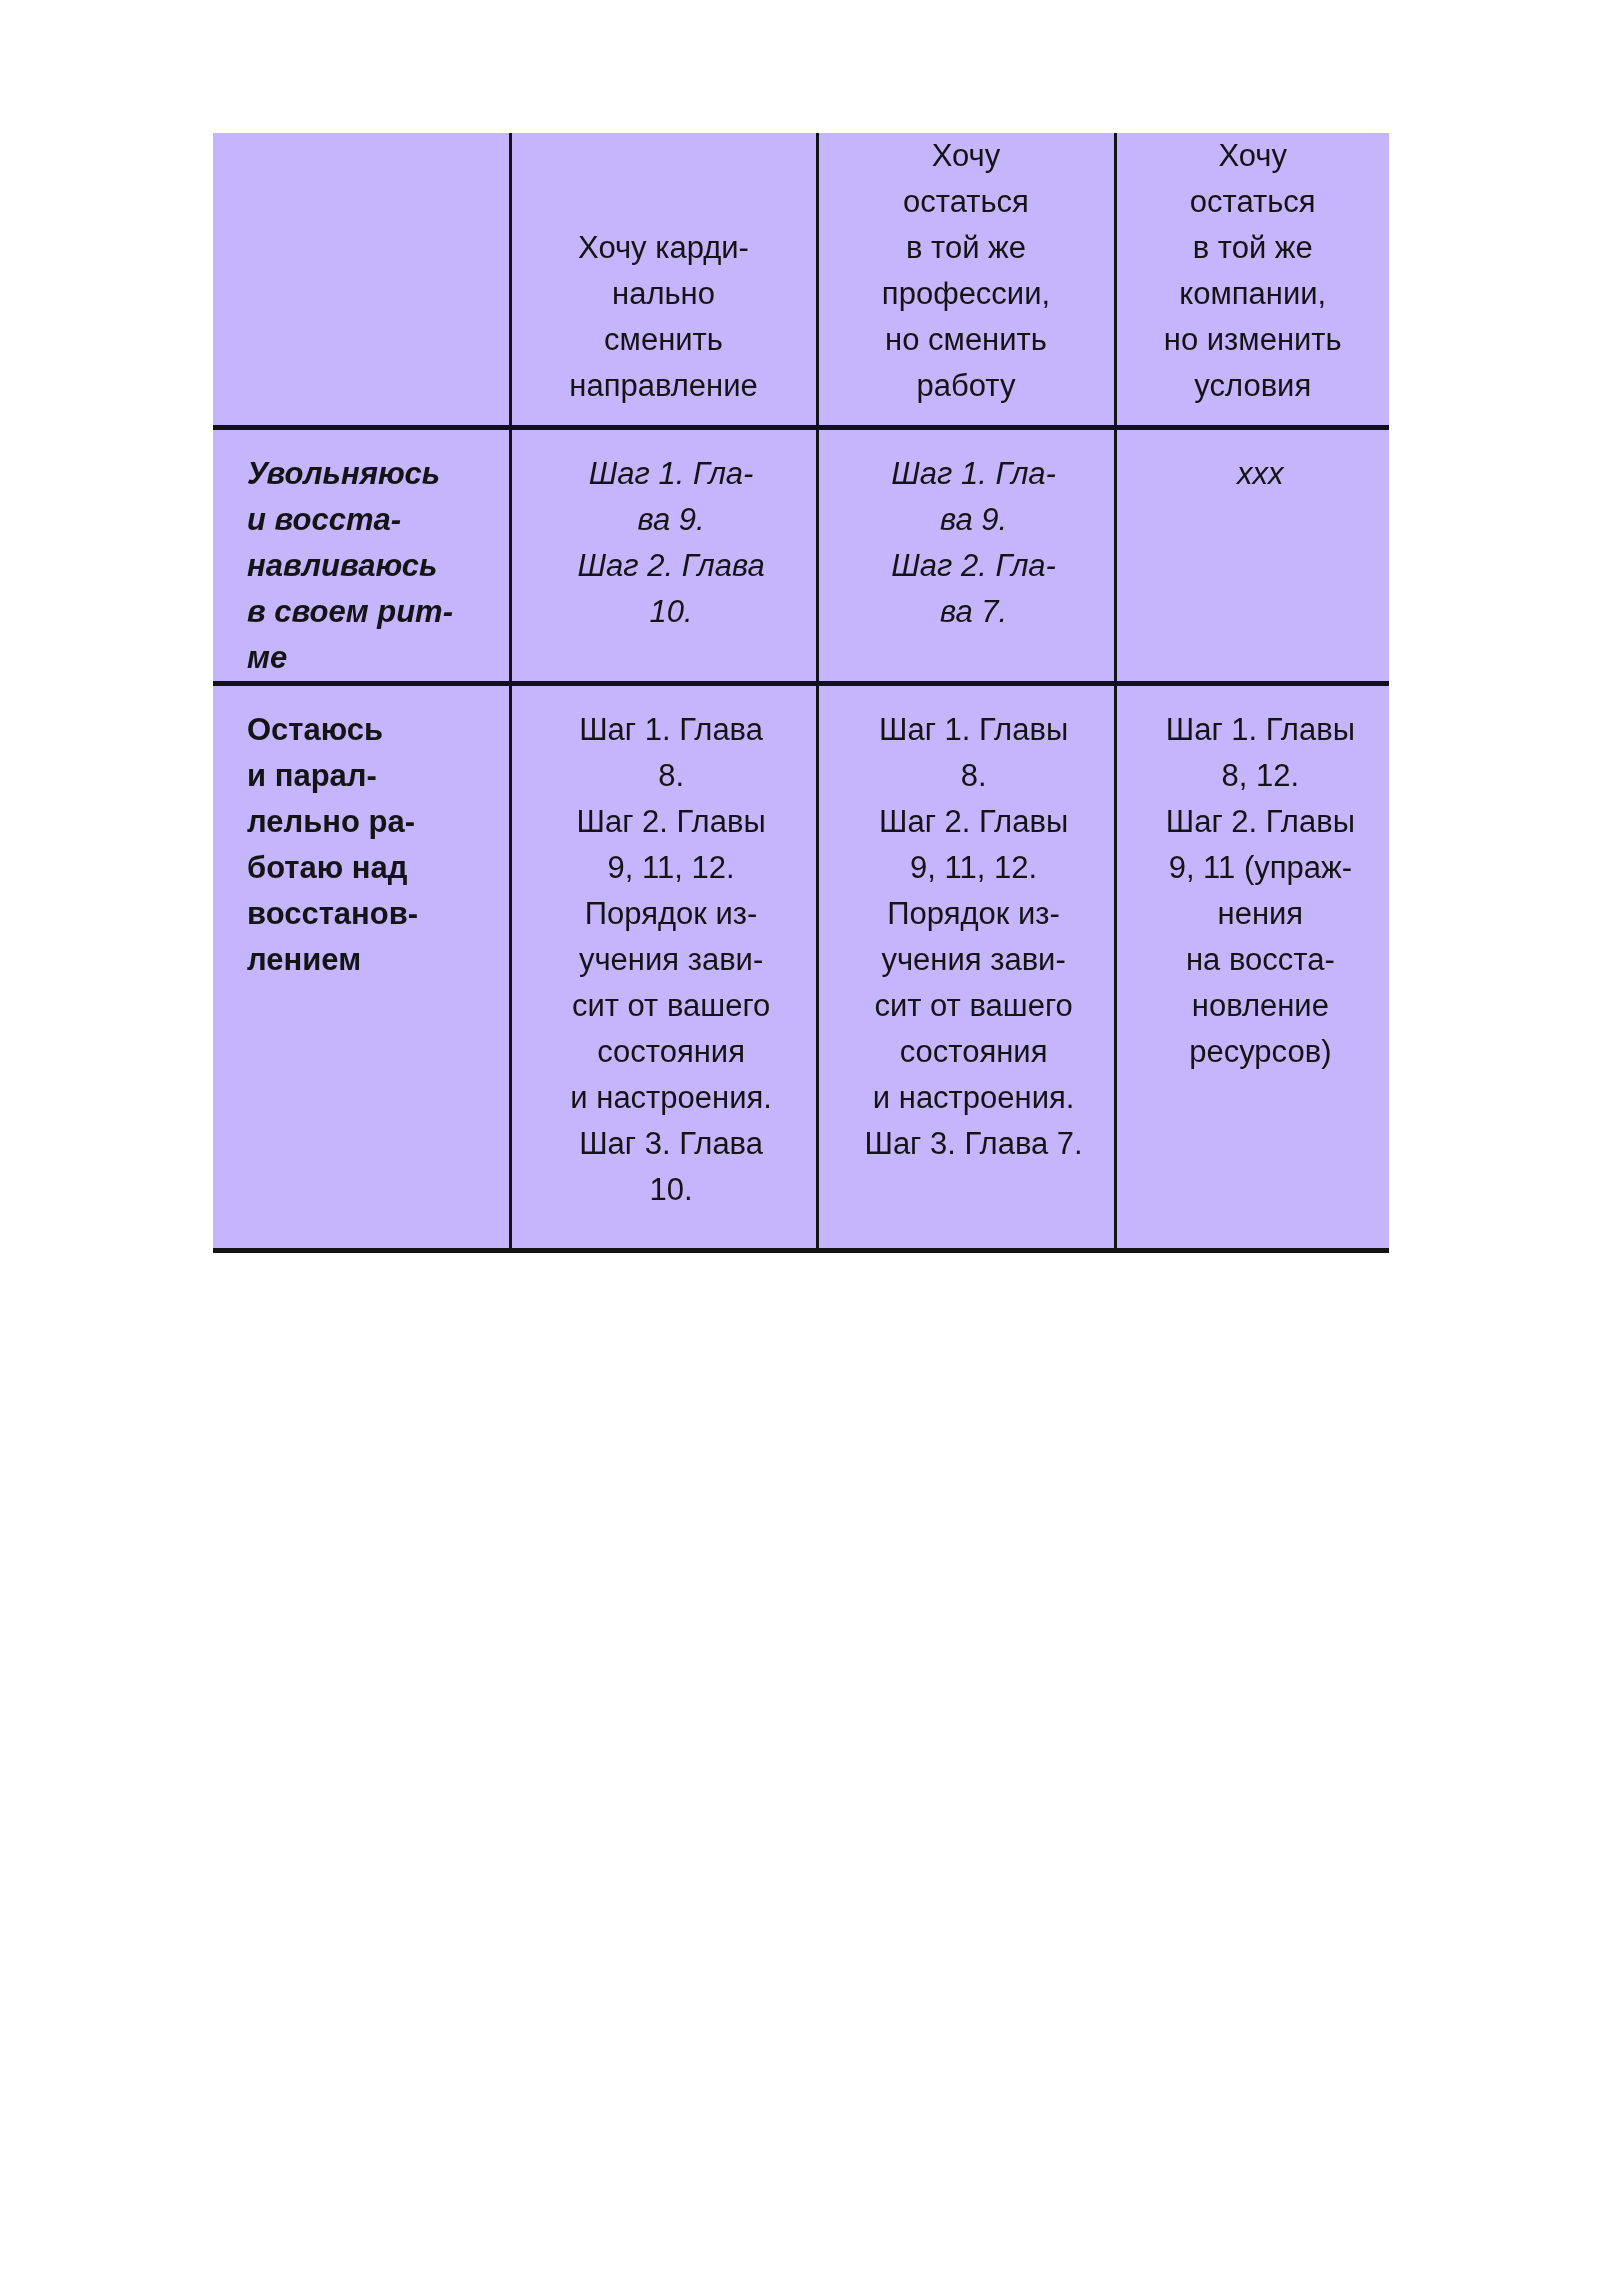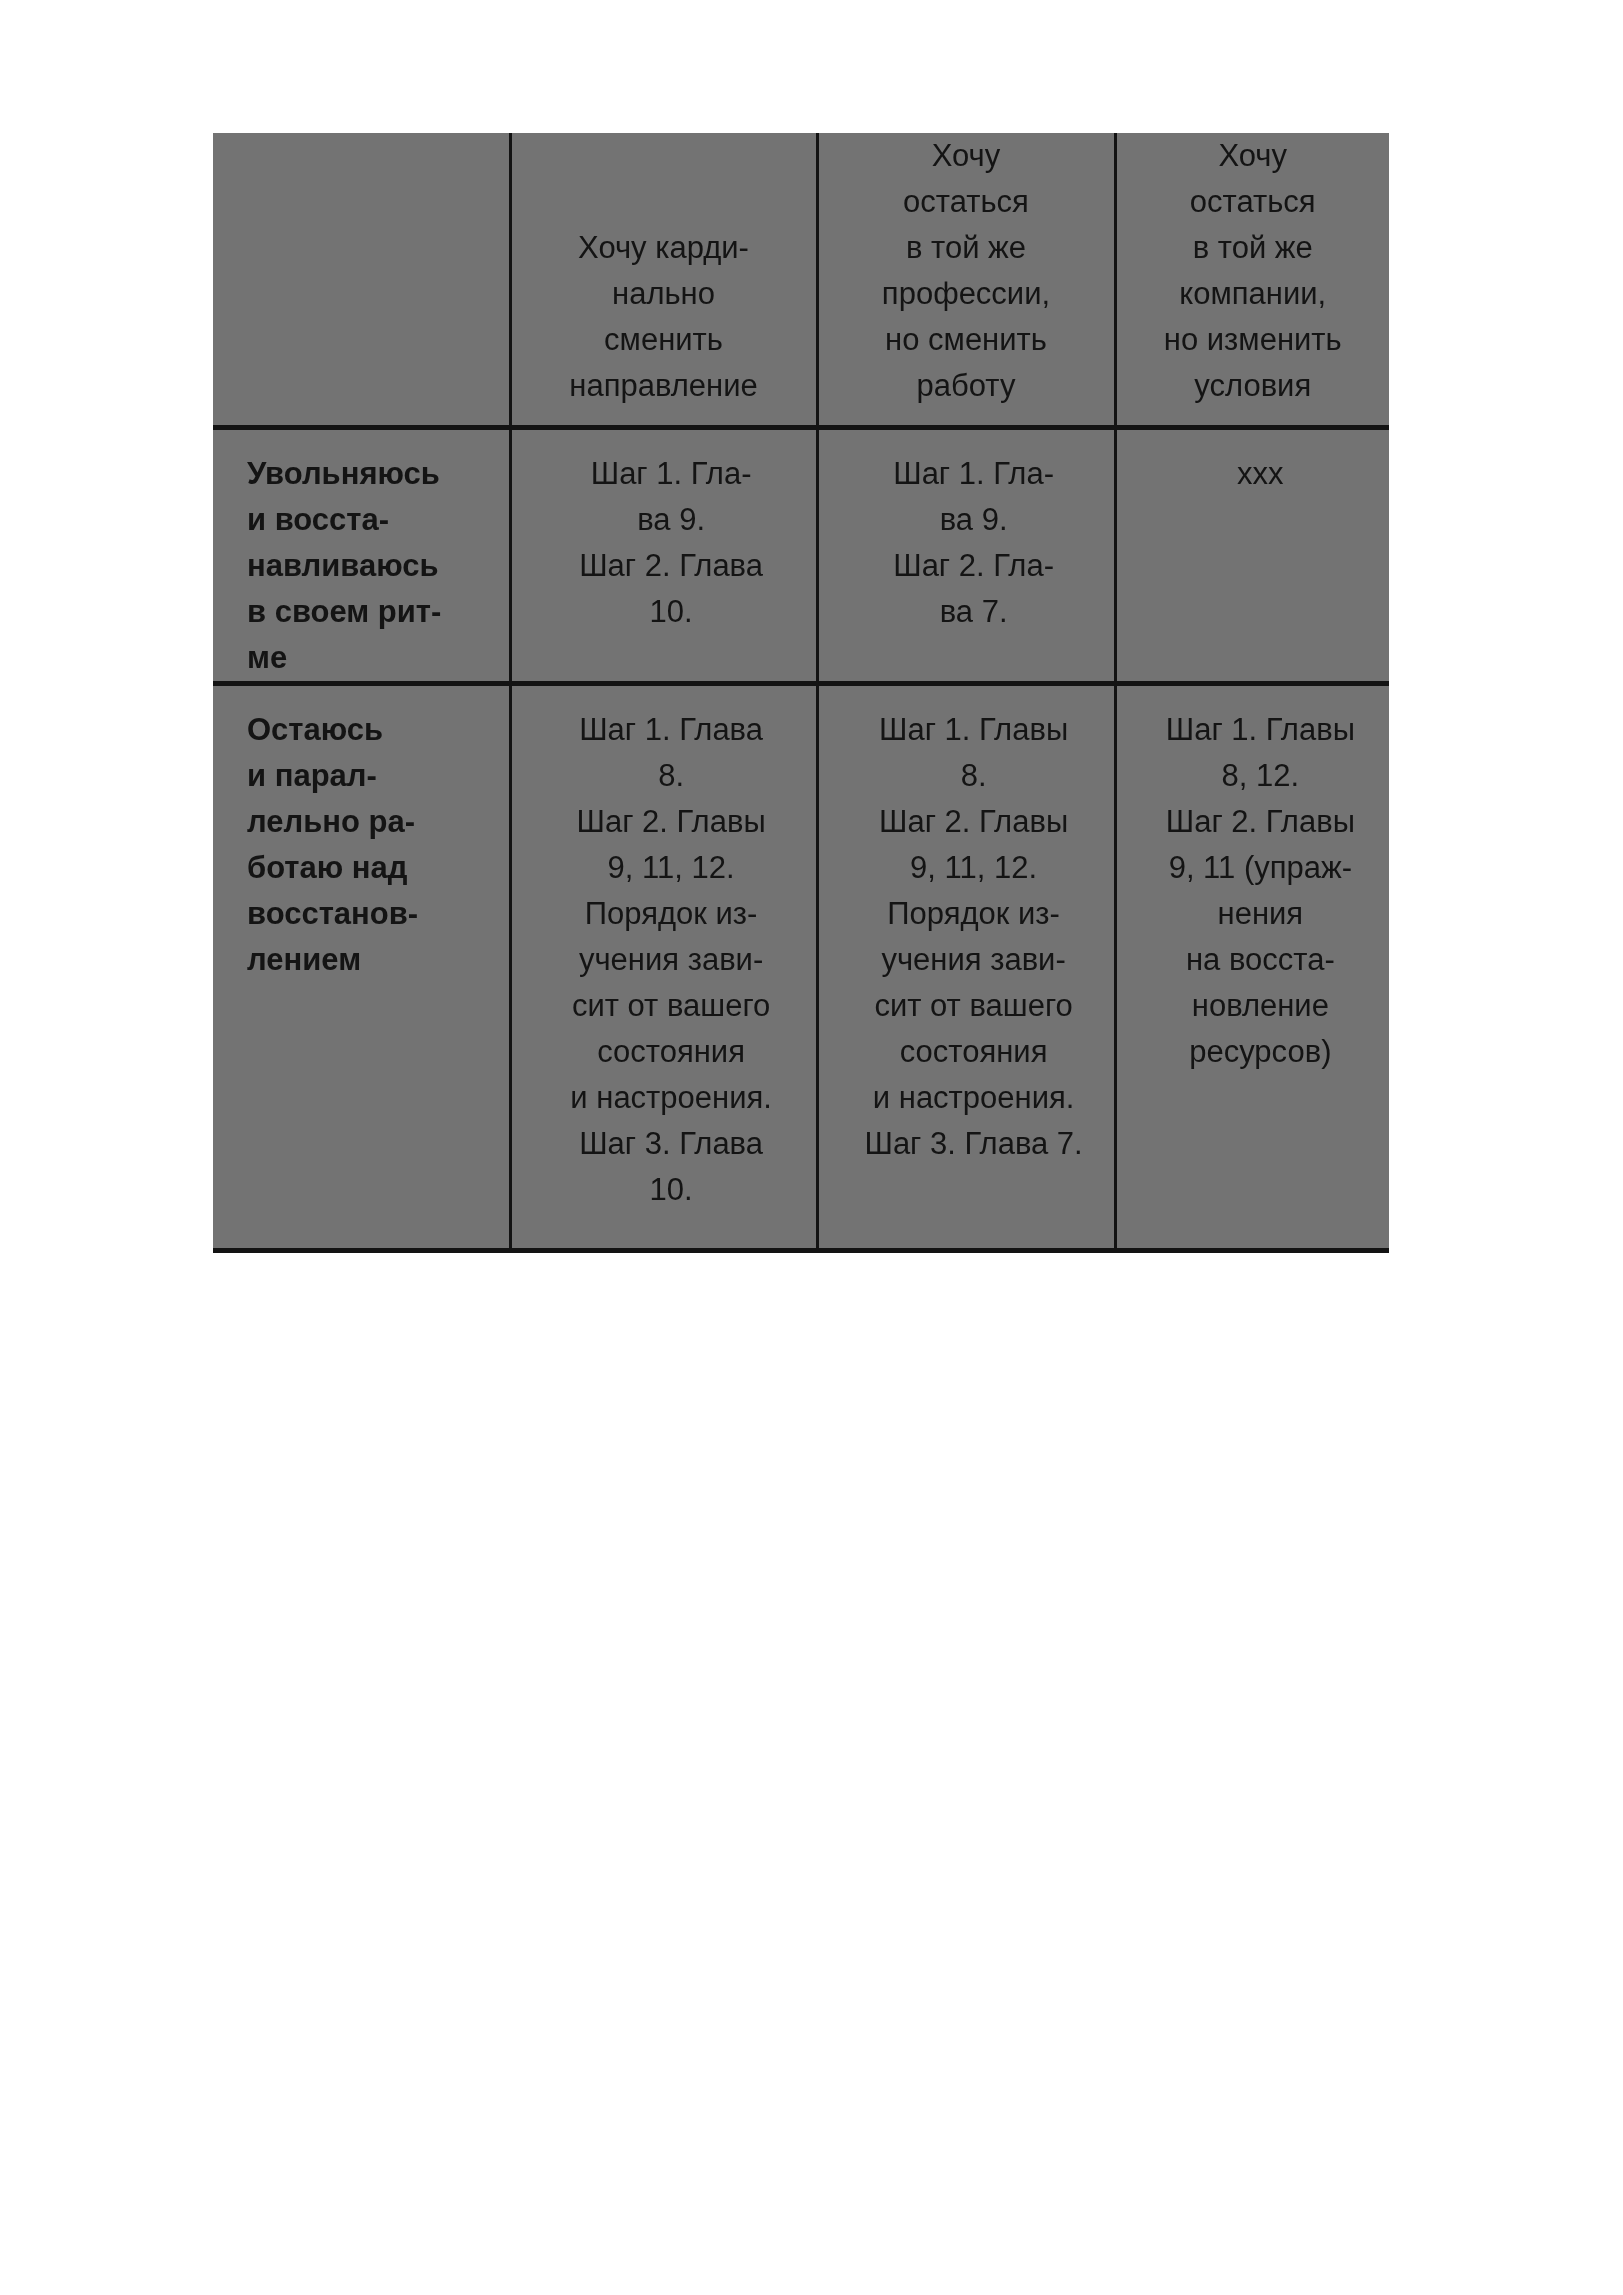--- a/index.html
+++ b/index.html
@@ -44,21 +44,21 @@
   }
   table.grid tbody th,
   table.grid tbody td {
     border-bottom: 5px solid #131313;
   }
 
   table.grid th, table.grid td {
     box-sizing: border-box;
     white-space: pre-line;
     font-weight: 400;
-    background: #737373;
+    background: #c4b5fd;
   }
   
   thead th {
     height: 294px;
     vertical-align: bottom;
     text-align: center;
     font-weight: 700;
     padding: 0 8.8px 16.3px 8.8px;
   }
   thead th.corner {
@@ -70,21 +70,21 @@
     vertical-align: top;
     font-weight: 700;
     padding: 21px 6.3px 0 34px;
   }
   
   tbody td {
     text-align: center;
     vertical-align: top;
     padding: 21px 8.8px 0 24px;
   }
-  tr.r1 > th, tr.r1 > td { height: 250px; }
+  tr.r1 > th, tr.r1 > td { height: 250px; font-style: italic; }
   tr.r2 > th, tr.r2 > td { height: 567px; }
 </style>
 </head>
 <body>
 
 <div class="page">
   <table class="grid">
     <colgroup>
       <col class="c0">
         <col class="c1">

